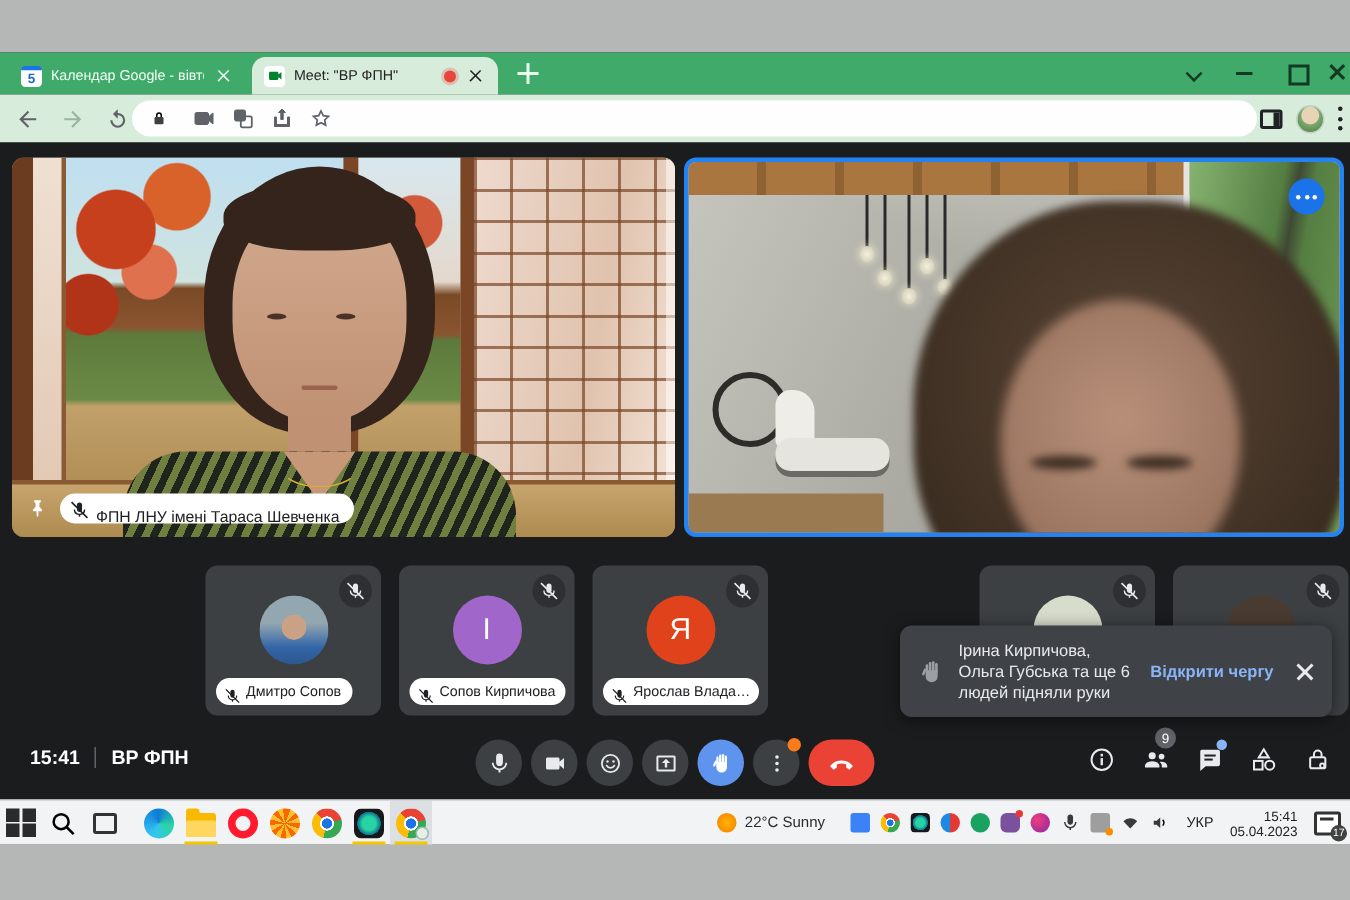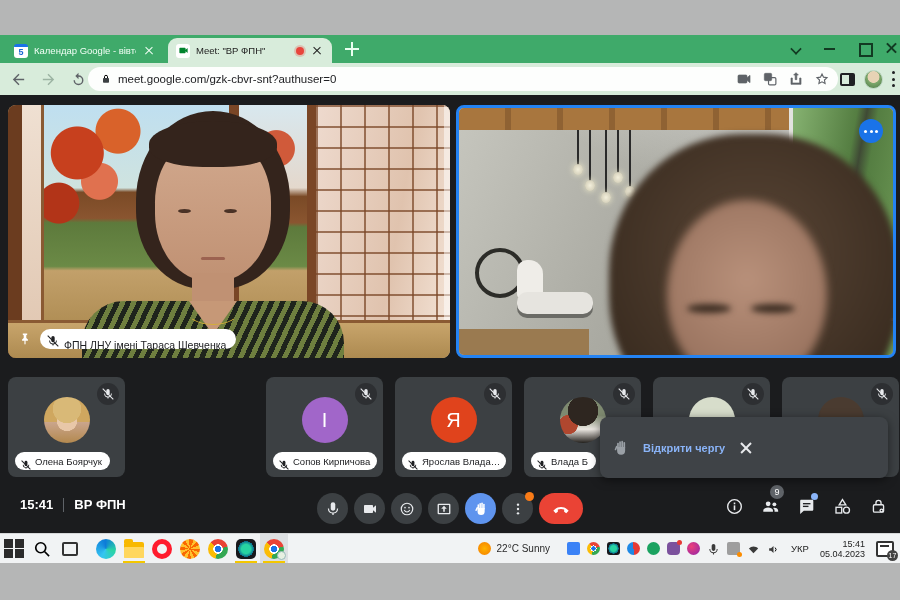--- a/index.html
+++ b/index.html
@@ -355,21 +355,20 @@
       </div>
     <div class="navbtn" id="reload-button">
         <svg>
           <use href="#i-reload"></use>
         </svg>
       </div>
     <div id="urlbar">
       <svg class="lock">
           <use href="#i-lock"></use>
         </svg>
-      <div id="url-text">meet.google.com/gzk-cbvr-snt?authuser=0</div>
       <div class="pill-ic"><svg>
             <use href="#i-cam"></use>
           </svg></div>
       <div class="pill-ic"><svg>
             <use href="#i-translate"></use>
           </svg></div>
       <div class="pill-ic"><svg>
             <use href="#i-share"></use>
           </svg></div>
       <div class="pill-ic"><svg fill="none">
@@ -452,32 +451,32 @@
         <div class="w2-brow" style="left:228px;"></div>
         <div class="w2-brow" style="left:292px;"></div>
       </div>
       <div id="more-blue">
           <i></i>
           <i></i>
           <i></i>
         </div>
     </div>
 
-    <div class="ptile" style="left:8px;">
+    <div class="ptile" style="left:137px;">
       <div class="mic-badge">
           <svg>
             <use href="#i-micoff"></use>
           </svg>
         </div>
-      <div class="pav pav-photo1"></div>
+      <div class="pav pav-photo2"></div>
       <div class="pname">
           <div class="mic-mini"><svg>
               <use href="#i-micoff"></use>
             </svg></div>
-          <span>Олена Боярчук</span>
+          <span>Дмитро Сопов</span>
         </div>
     </div>
     <div class="ptile" style="left:266px;">
       <div class="mic-badge">
           <svg>
             <use href="#i-micoff"></use>
           </svg>
         </div>
       <div class="pav pav-letter" style="background:#a166c9;">І</div>
       <div class="pname">
@@ -494,34 +493,20 @@
           </svg>
         </div>
       <div class="pav pav-letter" style="background:#e0431c;">Я</div>
       <div class="pname">
           <div class="mic-mini"><svg>
               <use href="#i-micoff"></use>
             </svg></div>
           <span>Ярослав Влада…</span>
         </div>
     </div>
-    <div class="ptile" style="left:524px;">
-      <div class="mic-badge">
-          <svg>
-            <use href="#i-micoff"></use>
-          </svg>
-        </div>
-      <div class="pav pav-photo5"></div>
-      <div class="pname">
-          <div class="mic-mini"><svg>
-              <use href="#i-micoff"></use>
-            </svg></div>
-          <span>Влада Б</span>
-        </div>
-    </div>
     <div class="ptile" style="left:653px;">
       <div class="mic-badge">
           <svg>
             <use href="#i-micoff"></use>
           </svg>
         </div>
       <div class="pav pav-photo6"></div>
     </div>
     <div class="ptile" style="left:782px;">
       <div class="mic-badge">
@@ -529,20 +514,21 @@
             <use href="#i-micoff"></use>
           </svg>
         </div>
       <div class="pav pav-photo7"></div>
     </div>
 
     <div id="toast">
       <div class="hand"><svg>
             <use href="#i-hand"></use>
           </svg></div>
+      <div id="toast-msg">Ірина Кирпичова, Ольга Губська та ще 6 людей підняли руки</div>
       <div id="toast-action">Відкрити чергу</div>
       <div id="toast-close"></div>
     </div>
 
     <div id="ctrlbar">
       <div id="ctrl-left">
         <span>15:41</span>
         <span class="sep"></span>
         <span>ВР ФПН</span>
       </div>

